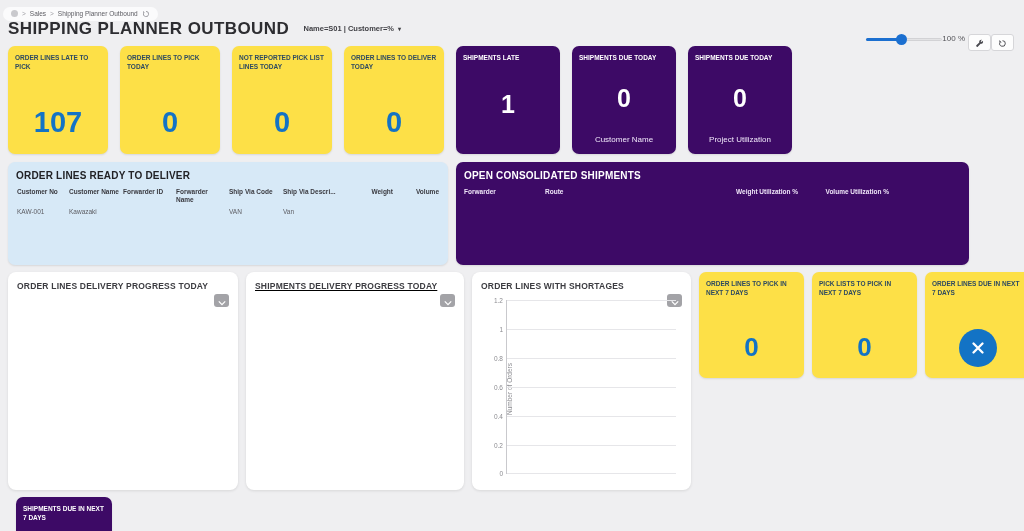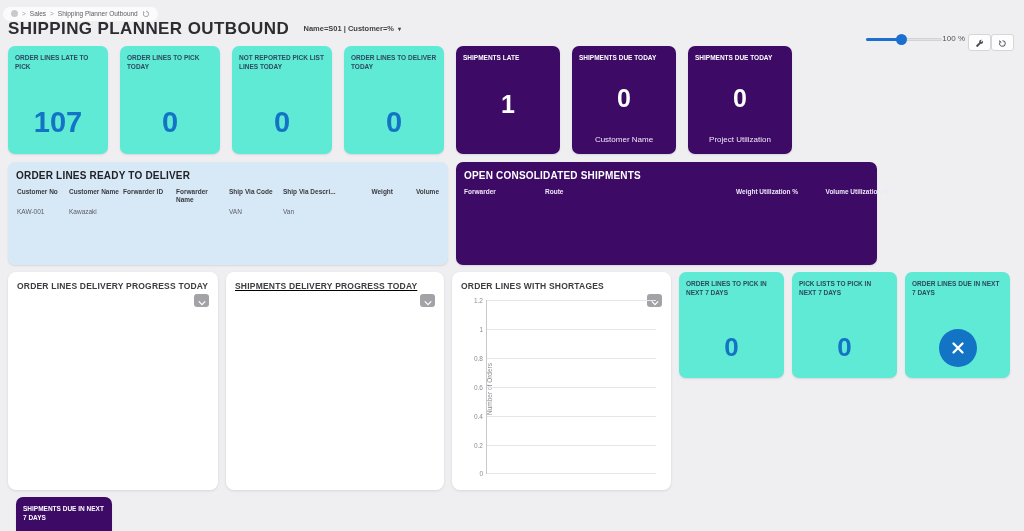--- a/index.html
+++ b/index.html
@@ -50,60 +50,60 @@
   
   .row { position:absolute; left:8px; display:flex; }
   .row1 { top:46px; gap:12px; }
   .row2 { top:162px; gap:8px; }
   .row3 { top:272px; gap:8px; align-items:flex-start; }
 
   .card {
     border-radius:7px; padding:8px 7px; display:flex; flex-direction:column;
     box-shadow:0 1px 2px rgba(0,0,0,.10); cursor:pointer;
   }
-  .card-light { background:#5eead4;gap:28px; }
+  .card-light { background:#fde047;gap:28px; }
   .card-purple { background:#3d0a66; }
   .kpi-label { font-size:6.5px; font-weight:700; line-height:1.35; color:#2e4a60; }
   .card-purple .kpi-label { color:#fff; }
   .kpi-valwrap { flex:1; display:flex; align-items:center; justify-content:center; }
   .kpi-value { font-size:29px; font-weight:800; color:#1373c5; }
   .card-purple .kpi-value { font-size:25px; color:#fff; }
   .kpi-sub { text-align:center; font-size:8px; color:#f0e7fa; padding-bottom:2px; }
 
   .kpi { width:100px; height:108px; }
   .kpi-p { width:104px; height:108px; }
 
   
   .panel-blue {
     width:440px; height:103px; background:#d7e9f7; border-radius:7px; padding:8px;
     box-shadow:0 1px 2px rgba(0,0,0,.10);
   }
   .panel-purple {
-    width:421px; height:103px; background:#3d0a66; border-radius:7px; padding:8px;
+    width:513px; height:103px; background:#3d0a66; border-radius:7px; padding:8px;
     box-shadow:0 1px 2px rgba(0,0,0,.10);
   }
   .panel-title { font-size:10px; font-weight:800; color:#222226; letter-spacing:.2px; }
   .panel-purple .panel-title { color:#fff; }
 
   .tbl { display:grid; grid-template-columns:52px 54px 53px 53px 54px 70px 42px 46px; margin-top:6px; }
   .tbl .th { font-size:6.5px; font-weight:700; color:#3a3a40; padding:1px 1px; line-height:1.3; }
   .tbl .td { font-size:6.5px; color:#5c5c62; padding:2px 1px; }
   .tbl .num { text-align:right; }
 
   .tbl2 { display:grid; grid-template-columns:81px 150px 103px 91px; margin-top:6px; }
   .tbl2 .th { font-size:6.5px; font-weight:700; color:#efe6f8; padding:1px 0; }
   .tbl2 .num { text-align:right; }
 
   
   .panel-white {
     position:relative; background:#ffffff; border-radius:8px; height:218px; padding:9px 9px;
     box-shadow:0 1px 3px rgba(0,0,0,.10);
   }
   .pw-title { font-size:8.5px; font-weight:800; color:#3c3c41; letter-spacing:.2px; }
-  .p1 { width:210px; }
+  .p1 { width:230px; }
   .p2 { width:218px;text-decoration:underline; }
   .p3 { width:219px; }
   .dd-btn {
     position:absolute; top:22px; right:9px; width:15px; height:13px; border-radius:3px;
     background:#a3a3a7; display:flex; align-items:center; justify-content:center; cursor:pointer;
   }
 
   
   .plot { position:absolute; left:34px; top:28px; width:170px; height:174px; border-left:1px solid #c9c9cd; }
   .gridline { position:absolute; left:0; right:0; height:1px; background:#e6e6e9; }

